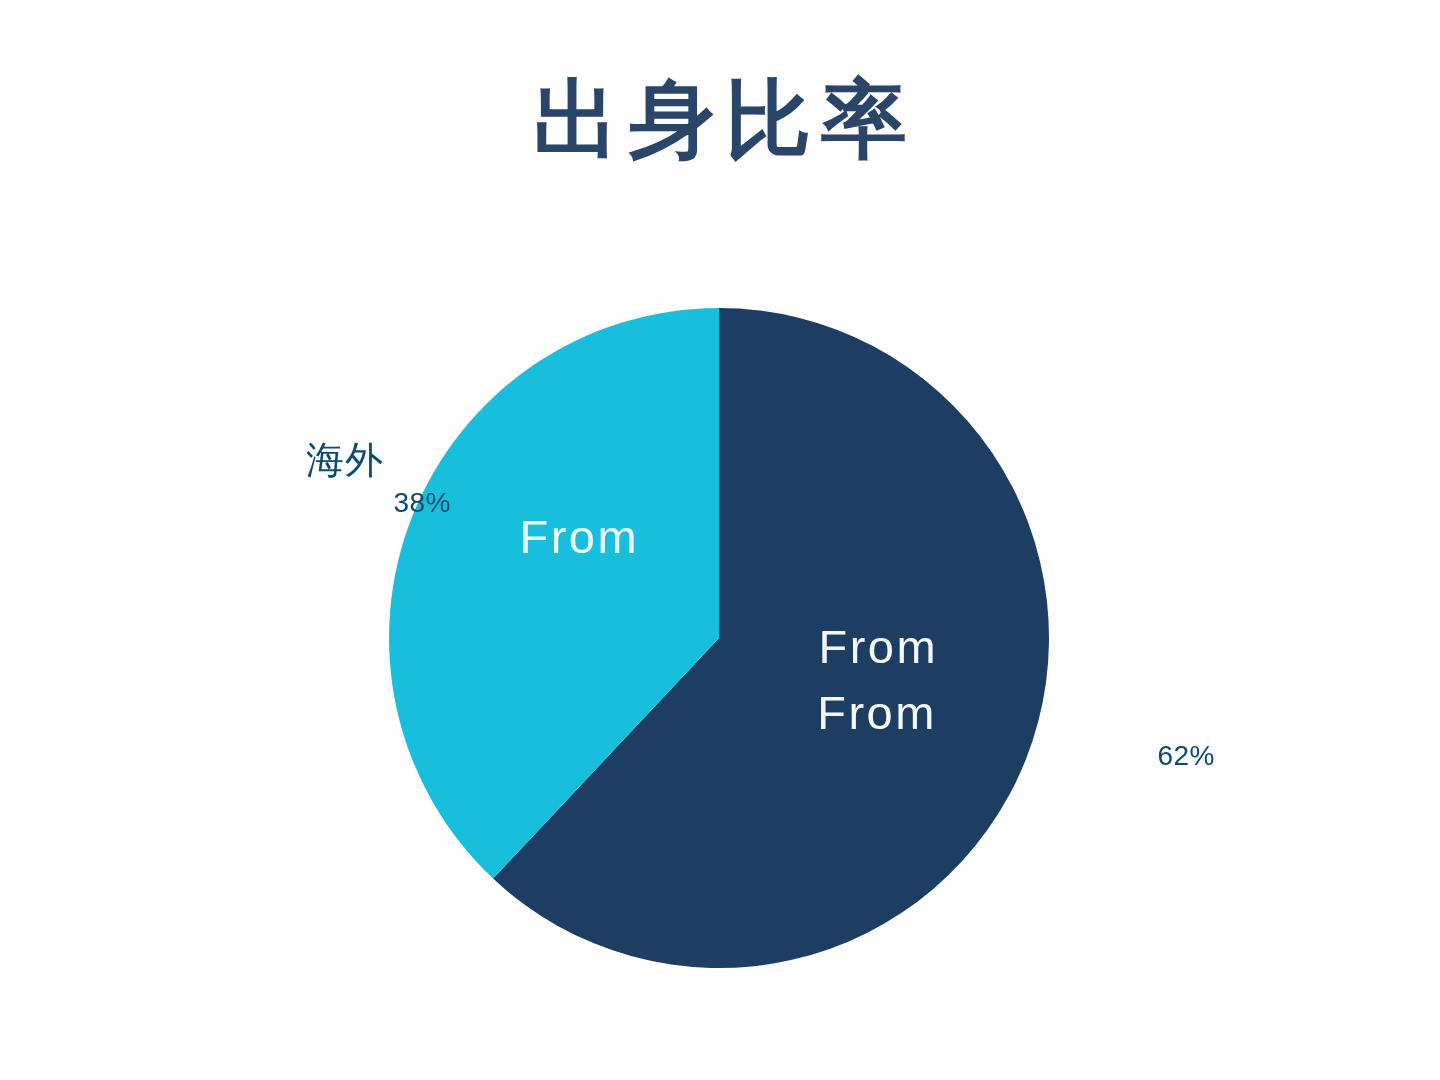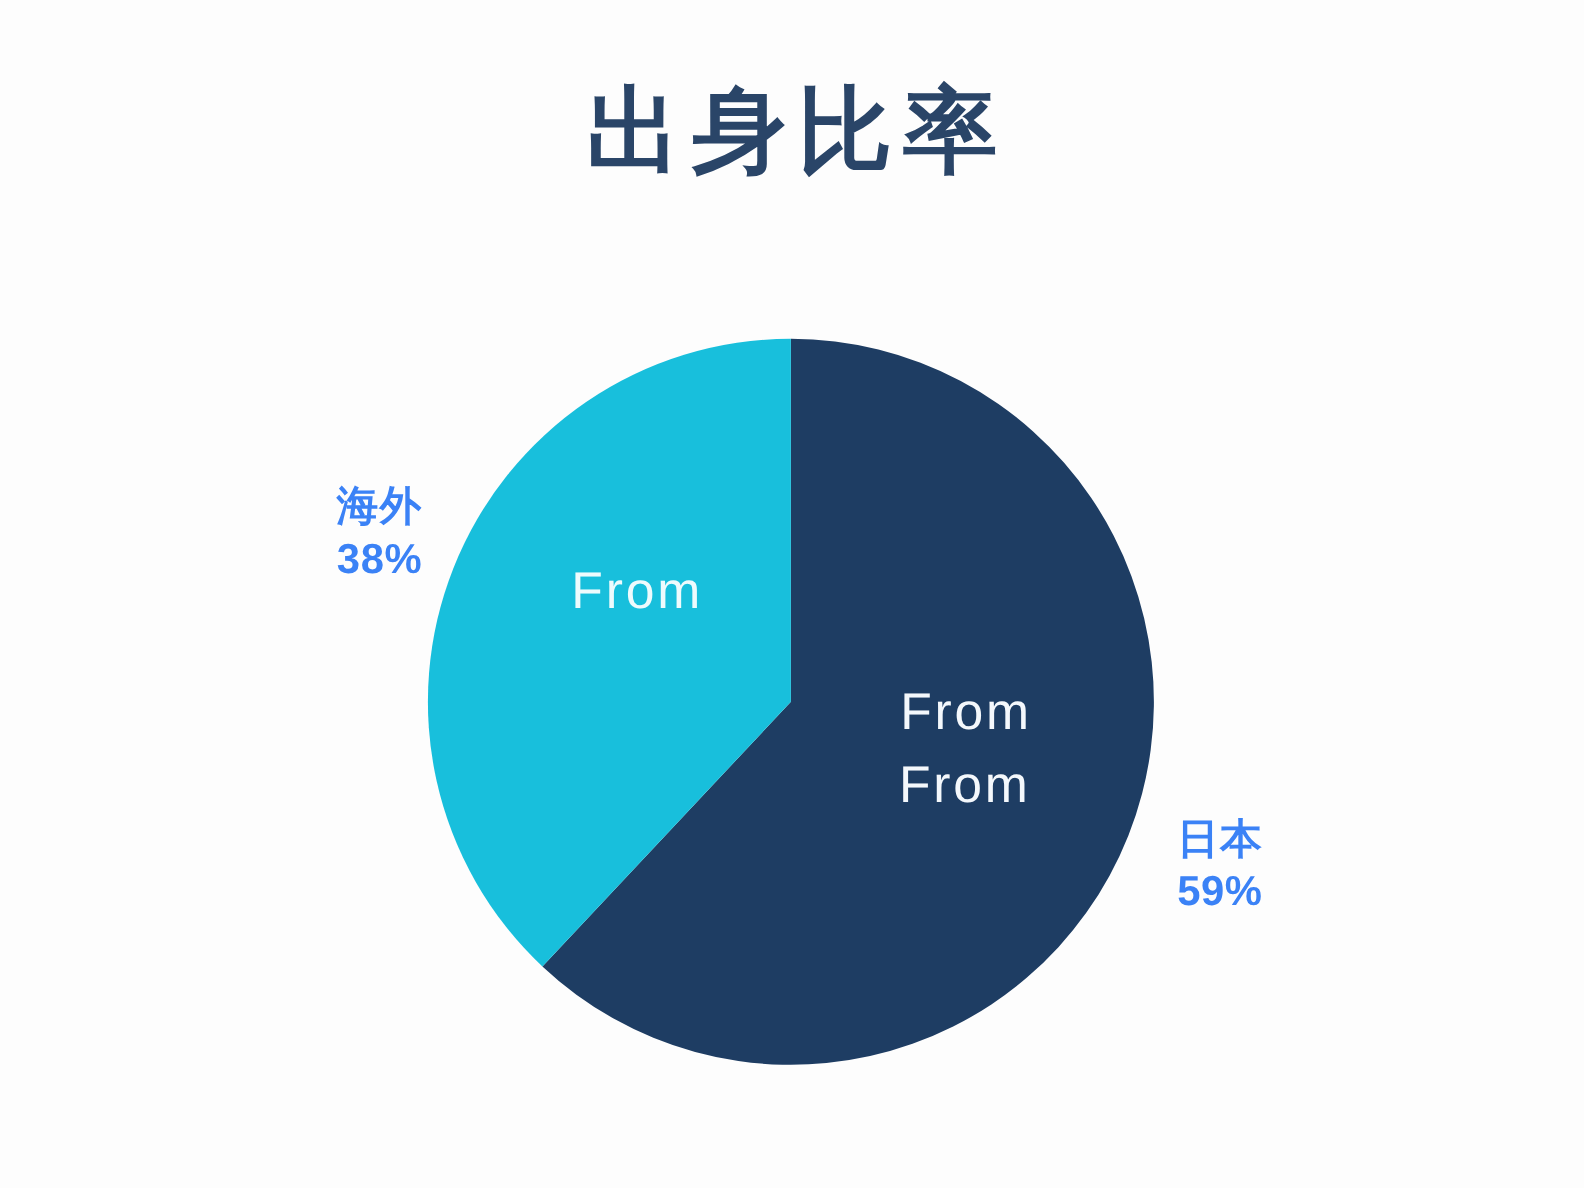--- a/index.html
+++ b/index.html
@@ -79,35 +79,36 @@
     width: 280px;
     font-size: 47px;
     line-height: 66px;
     color: #f4f8fc;
   }
 
   
   .callout {
     position: absolute;
     text-align: center;
-    font-weight: bold;
-    color: #3b82f6;
+    font-weight: normal;
+    color: #0c4a6e;
     white-space: nowrap;
     line-height: 1.28;
   }
   .callout .callout-name {
     display: block;
     font-size: 38px;
     letter-spacing: 1px;
     font-family: "DejaVu Sans", "Liberation Sans", sans-serif;
   }
   .callout .callout-value {
     display: block;
-    font-size: 38px;
+    font-size: 28px;
     letter-spacing: 0.5px;
+    text-align: right;
   }
   #callout-overseas {
     left: 239px;
     top: 436px;
     width: 212px;
   }
   #callout-japan {
     left: 1003px;
     top: 738px;
     width: 212px;
@@ -137,17 +138,16 @@
     <span>From</span><br>
     <span>From</span>
   </div>
 
   <div class="callout" id="callout-overseas">
     <span class="callout-name">海外</span>
     <span class="callout-value">38%</span>
   </div>
 
   <div class="callout" id="callout-japan">
-    <span class="callout-name">日本</span>
-    <span class="callout-value">59%</span>
+    <span class="callout-value">62%</span>
   </div>
 
 </div>
 
 </body></html>

